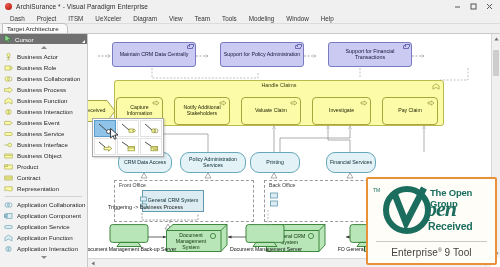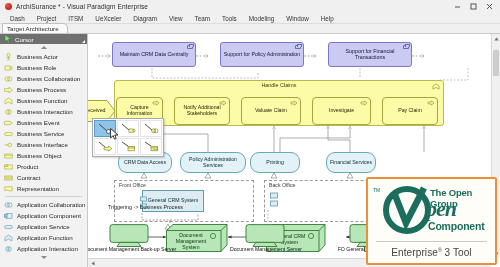--- a/index.html
+++ b/index.html
@@ -687,19 +687,19 @@
   <div class="og-top">
     <div class="og-tm">TM</div>
     <div class="og-openmark">
       <svg width="58" height="50" viewBox="0 0 58 50">
         <circle cx="29" cy="25" r="21" fill="none" stroke="#1b6d5e" stroke-width="6"></circle>
         <path d="M17 10 L28 38 L46 3" fill="none" stroke="#1b6d5e" stroke-width="6.5" stroke-linecap="butt"></path>
       </svg>
     </div>
     <div class="og-tog">The Open Group</div>
     <div class="og-pen">pen</div>
-    <div class="og-cert">Component</div>
+    <div class="og-cert">Received</div>
   </div>
   <div class="og-rule"></div>
   <div class="og-prod">
-    <span>Enterprise</span><sup>®</sup><span> 3 Tool</span>
+    <span>Enterprise</span><sup>®</sup><span> 9 Tool</span>
   </div>
 </div>
 
 </body></html>

